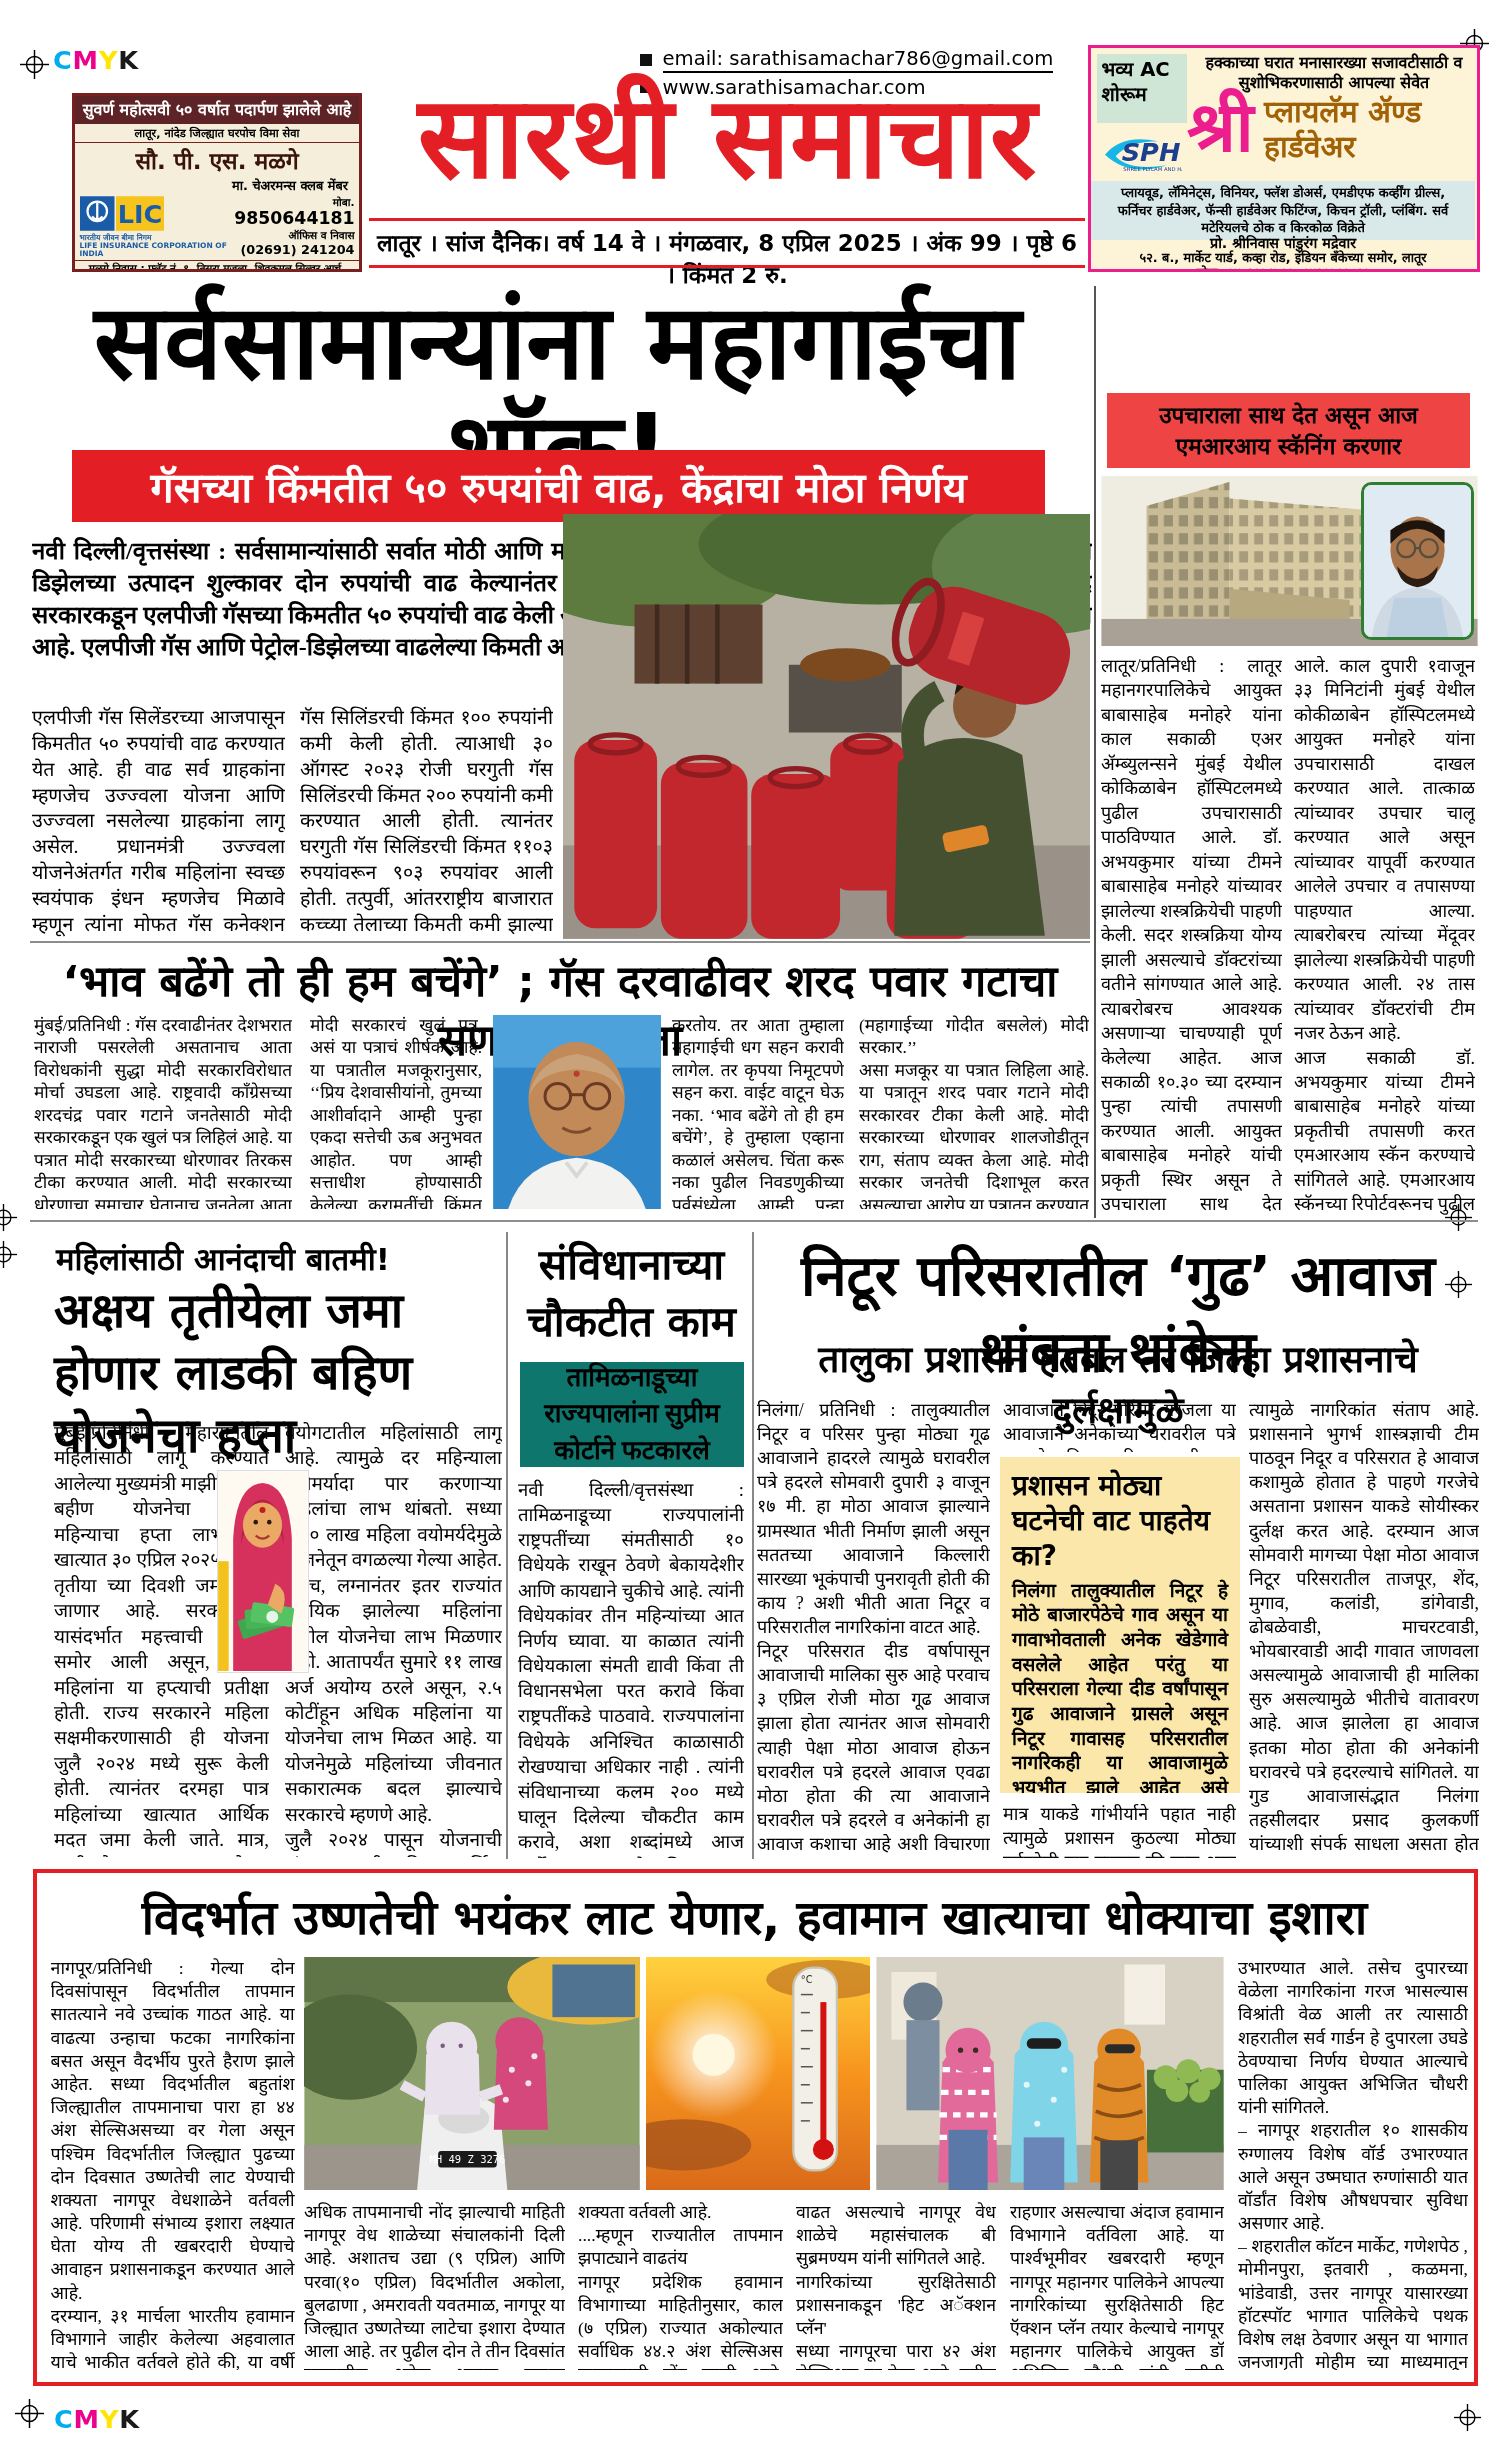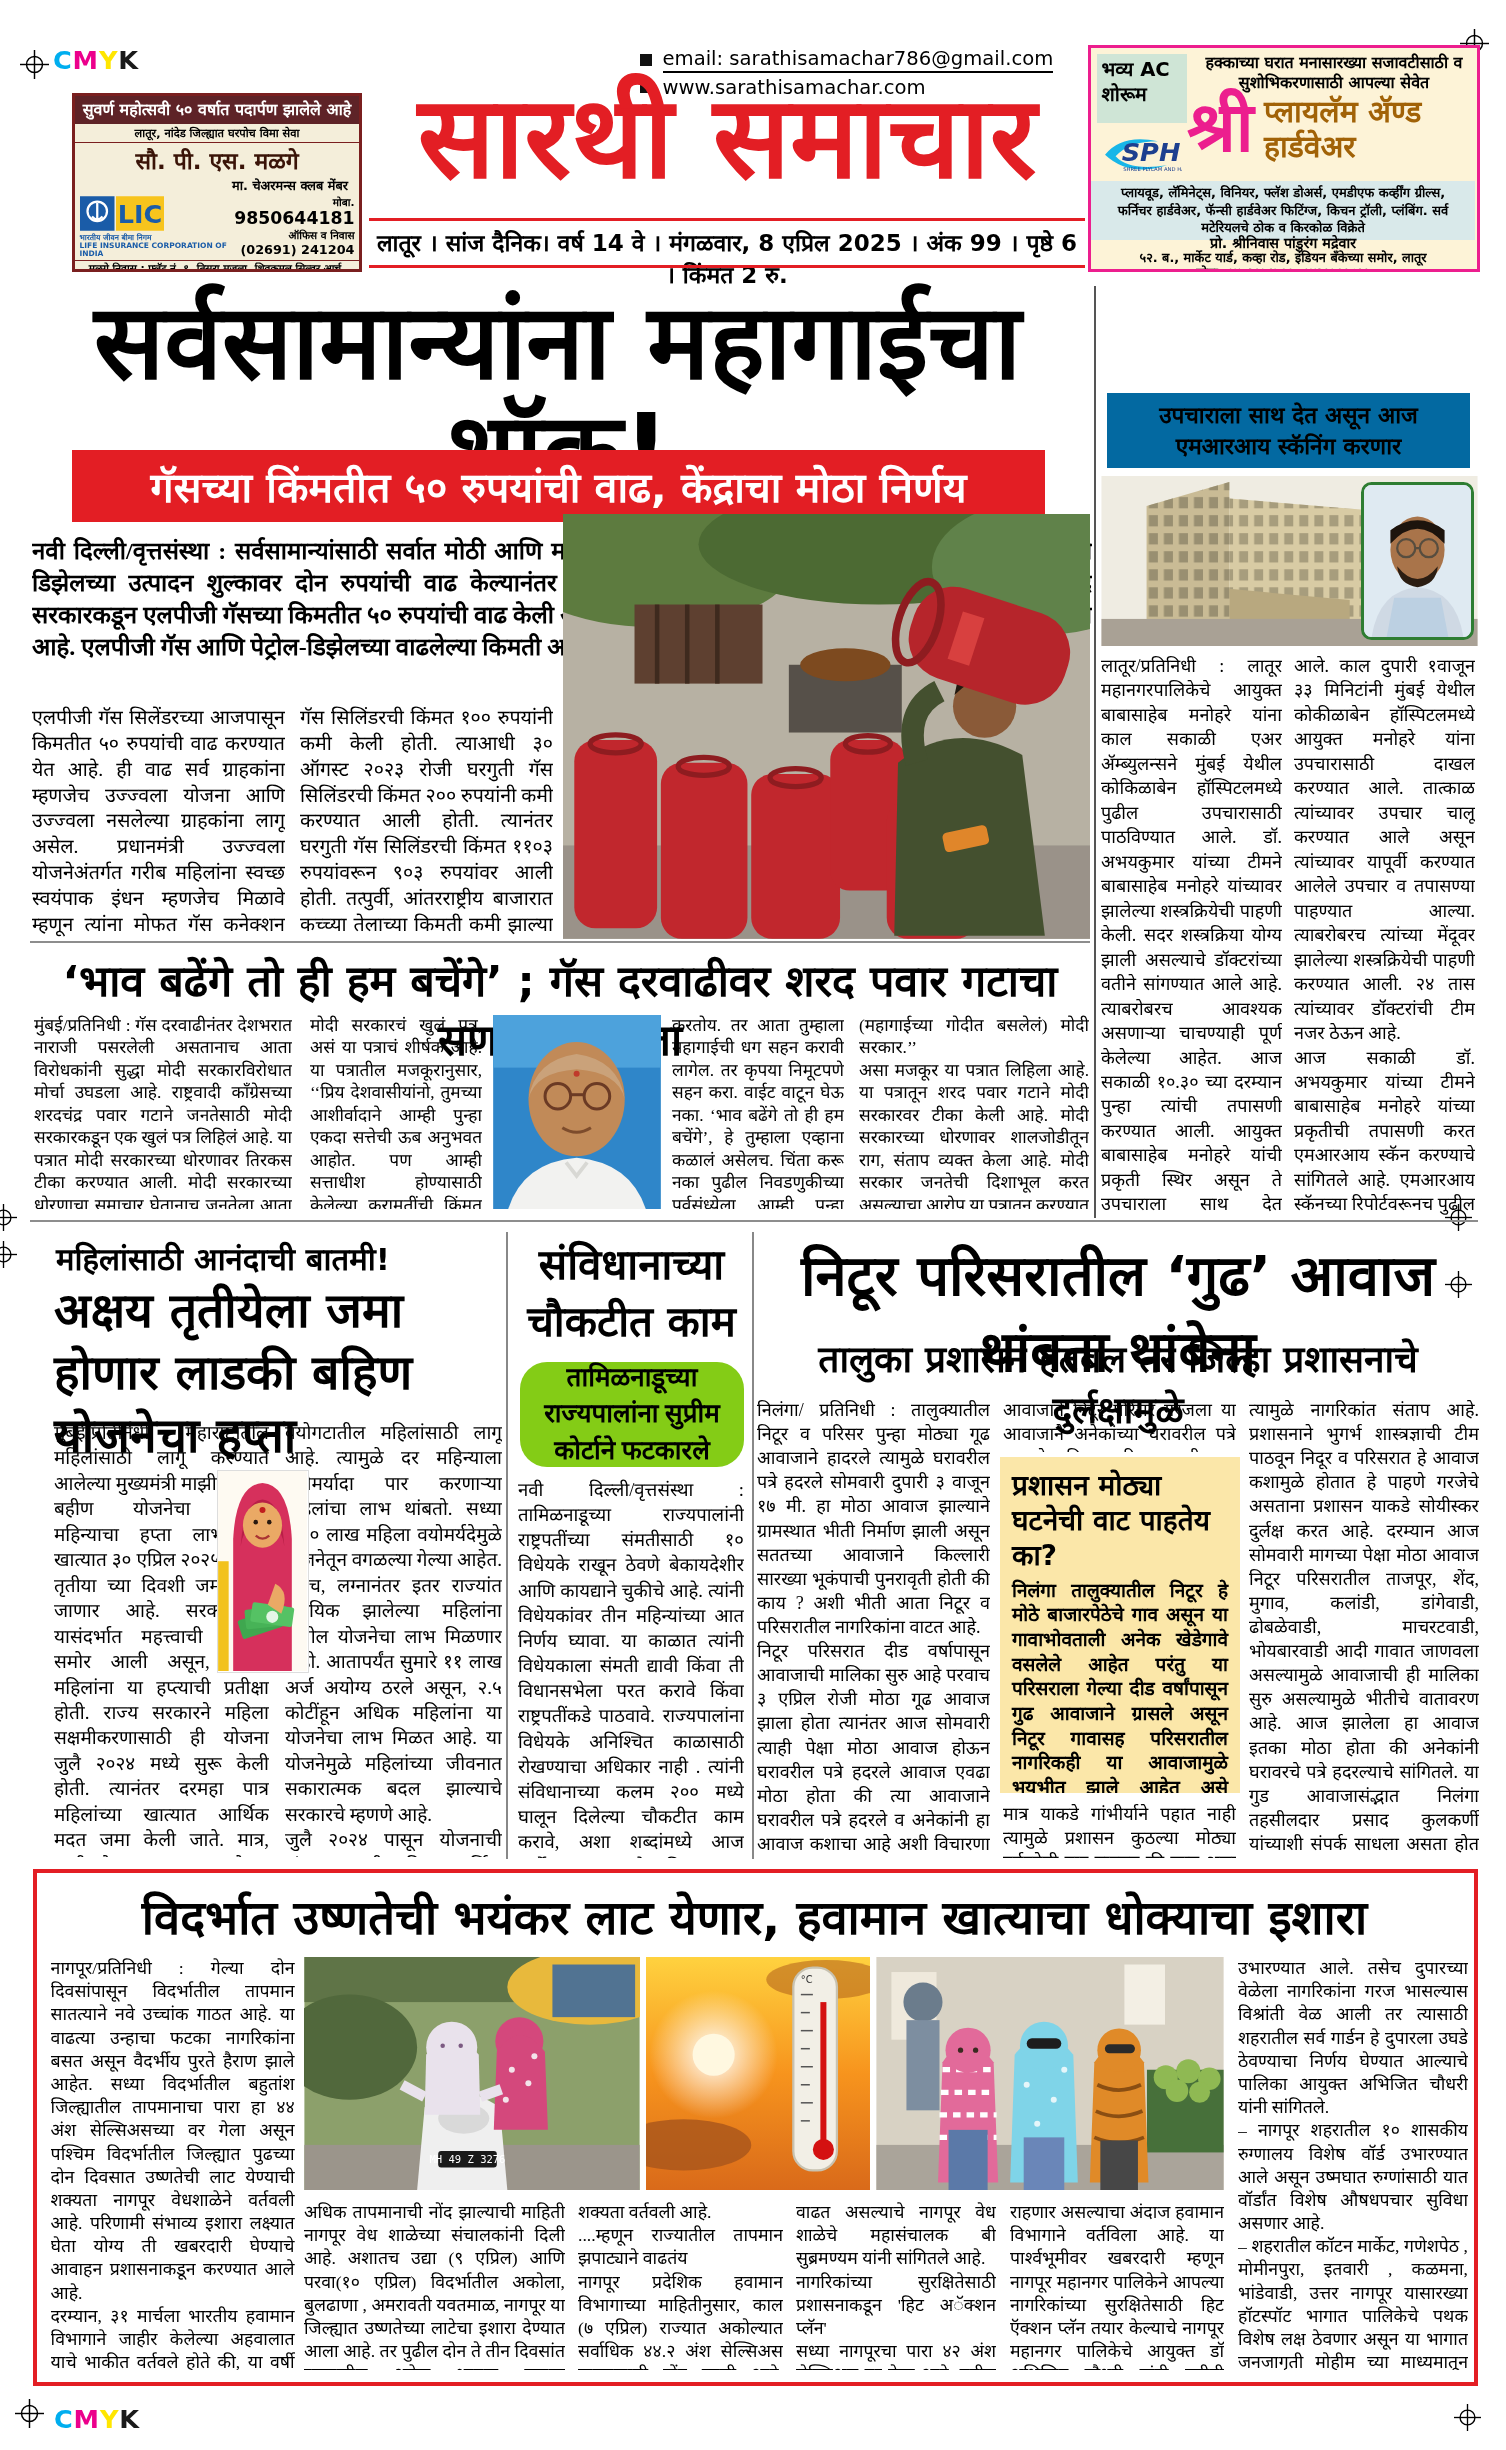--- a/index.html
+++ b/index.html
@@ -12,22 +12,22 @@
           white-space:pre-line;overflow:hidden;line-height:1.32;}
   .center{text-align:center;}
   .red{color:#e31e24;}
   .rule-red{background:#e31e24;}
   .rule-gray{background:#8d8d8d;}
   .white{color:#fff;}
   .reg-mark svg{display:block;}
   .cmyk{font-size:25.6px;font-weight:bold;letter-spacing:0.8px;font-family:"DejaVu Sans",sans-serif;}
   .cmyk .c{color:#00aeef}.cmyk .m{color:#ec008c}.cmyk .y{color:#ffe600}.cmyk .k{color:#1a1a1a}
   .bullet{width:12px;height:12px;background:#111;display:inline-block;}
-  .yellow-box{background:#0369a1;}
-  .gray-box{background:#84cc16;border-radius:27px;}
+  .yellow-box{background:#ef4444;}
+  .gray-box{background:#0f766e;}
 </style>
 </head>
 <body>
 
 <div id="page">
 
   <div class="a reg-mark" style="left:19.6px;top:50px;">
     <svg width="29" height="29" viewBox="0 0 40 40">
         <circle cx="20" cy="20" r="11" fill="none" stroke="#000" stroke-width="2"></circle>
         <line x1="20" y1="0" x2="20" y2="40" stroke="#000" stroke-width="2"></line>

